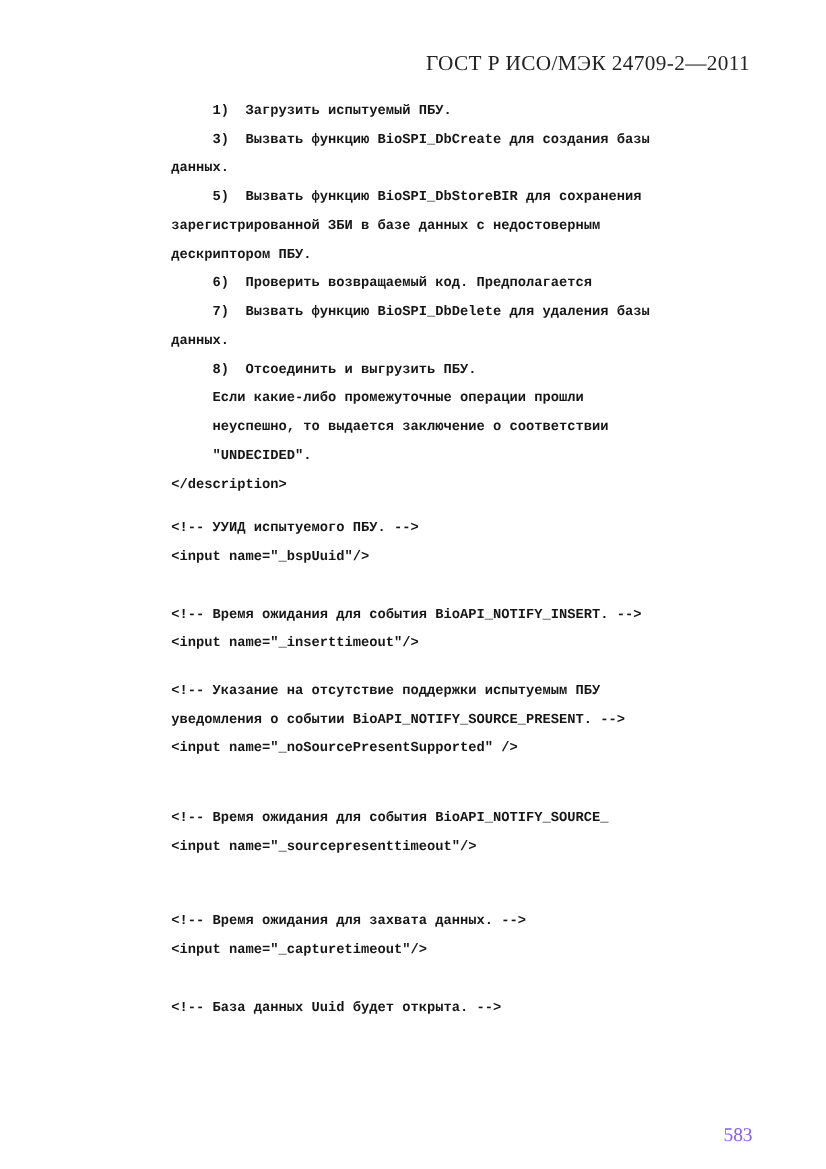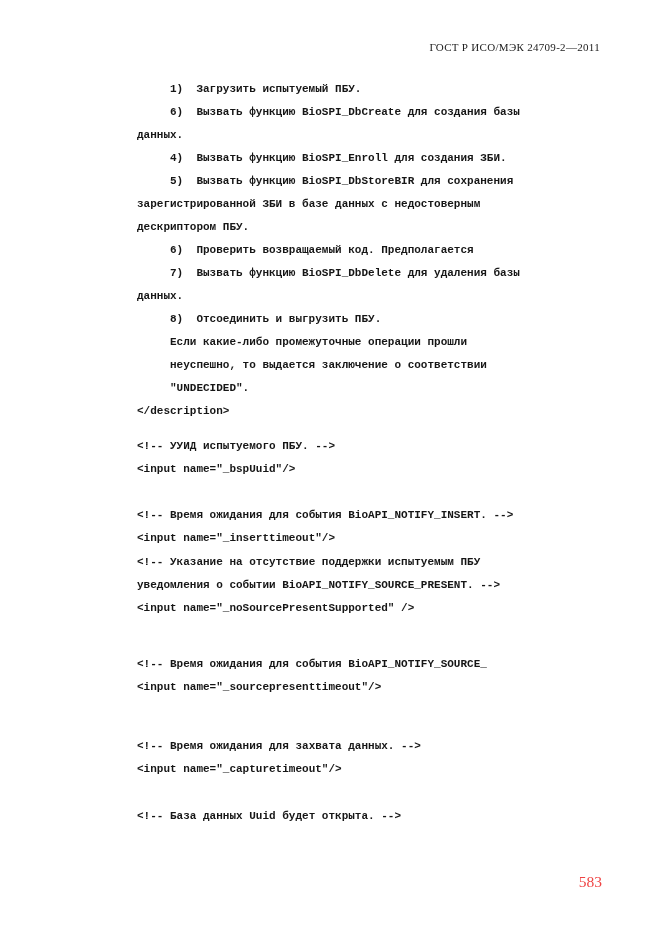--- a/index.html
+++ b/index.html
@@ -14,21 +14,21 @@
     height: 935px;
     background: #ffffff;
     overflow: hidden;
     color: #1b1b1b;
   }
   .header {
     position: absolute;
     top: 41px;
     right: 61px;
     font-family: "Liberation Serif", "DejaVu Serif", serif;
-    font-size: 11px;
+    font-size: 17px;
     letter-spacing: 0.3px;
     color: #222222;
     white-space: pre;
   }
   .content {
     position: absolute;
     top: 78px;
     left: 137px;
     width: 515px;
   }
@@ -39,54 +39,53 @@
     line-height: 23px;
     height: 23px;
     white-space: pre;
     color: #161616;
   }
   .line.indent {
     padding-left: 33px;
   }
   .page-number {
     position: absolute;
-    top: 873px;
+    top: 900px;
     right: 59px;
     font-family: "Liberation Serif", "DejaVu Serif", serif;
     font-size: 15.5px;
-    color: #ef4444;
+    color: #8b5cf6;
   }
 </style>
 </head>
 <body>
 
 <div class="page">
   <div class="header">ГОСТ Р ИСО/МЭК 24709-2—2011</div>
 
   <div class="content" id="content">
       <div class="line indent">1)  Загрузить испытуемый ПБУ.</div>
-      <div class="line indent">6)  Вызвать функцию BioSPI_DbCreate для создания базы</div>
+      <div class="line indent">3)  Вызвать функцию BioSPI_DbCreate для создания базы</div>
       <div class="line">данных.</div>
-      <div class="line indent">4)  Вызвать функцию BioSPI_Enroll для создания ЗБИ.</div>
       <div class="line indent">5)  Вызвать функцию BioSPI_DbStoreBIR для сохранения</div>
       <div class="line">зарегистрированной ЗБИ в базе данных с недостоверным</div>
       <div class="line">дескриптором ПБУ.</div>
       <div class="line indent">6)  Проверить возвращаемый код. Предполагается</div>
       <div class="line indent">7)  Вызвать функцию BioSPI_DbDelete для удаления базы</div>
       <div class="line">данных.</div>
       <div class="line indent">8)  Отсоединить и выгрузить ПБУ.</div>
       <div class="line indent">Если какие-либо промежуточные операции прошли</div>
       <div class="line indent">неуспешно, то выдается заключение о соответствии</div>
       <div class="line indent">"UNDECIDED".</div>
       <div class="line">&lt;/description&gt;</div>
       <div class="line" style="margin-top: 12px;">&lt;!-- УУИД испытуемого ПБУ. --&gt;</div>
       <div class="line">&lt;input name="_bspUuid"/&gt;</div>
       <div class="line" style="margin-top: 23px;">&lt;!-- Время ожидания для события BioAPI_NOTIFY_INSERT. --&gt;</div>
       <div class="line">&lt;input name="_inserttimeout"/&gt;</div>
-      <div class="line" style="margin-top: 1px;">&lt;!-- Указание на отсутствие поддержки испытуемым ПБУ</div>
+      <div class="line" style="margin-top: 15px;">&lt;!-- Указание на отсутствие поддержки испытуемым ПБУ</div>
       <div class="line">уведомления о событии BioAPI_NOTIFY_SOURCE_PRESENT. --&gt;</div>
       <div class="line">&lt;input name="_noSourcePresentSupported" /&gt;</div>
       <div class="line" style="margin-top: 33px;">&lt;!-- Время ожидания для события BioAPI_NOTIFY_SOURCE_</div>
       <div class="line">&lt;input name="_sourcepresenttimeout"/&gt;</div>
       <div class="line" style="margin-top: 36px;">&lt;!-- Время ожидания для захвата данных. --&gt;</div>
       <div class="line">&lt;input name="_capturetimeout"/&gt;</div>
       <div class="line" style="margin-top: 24px;">&lt;!-- База данных Uuid будет открыта. --&gt;</div>
     </div>
 
   <div class="page-number">583</div>

